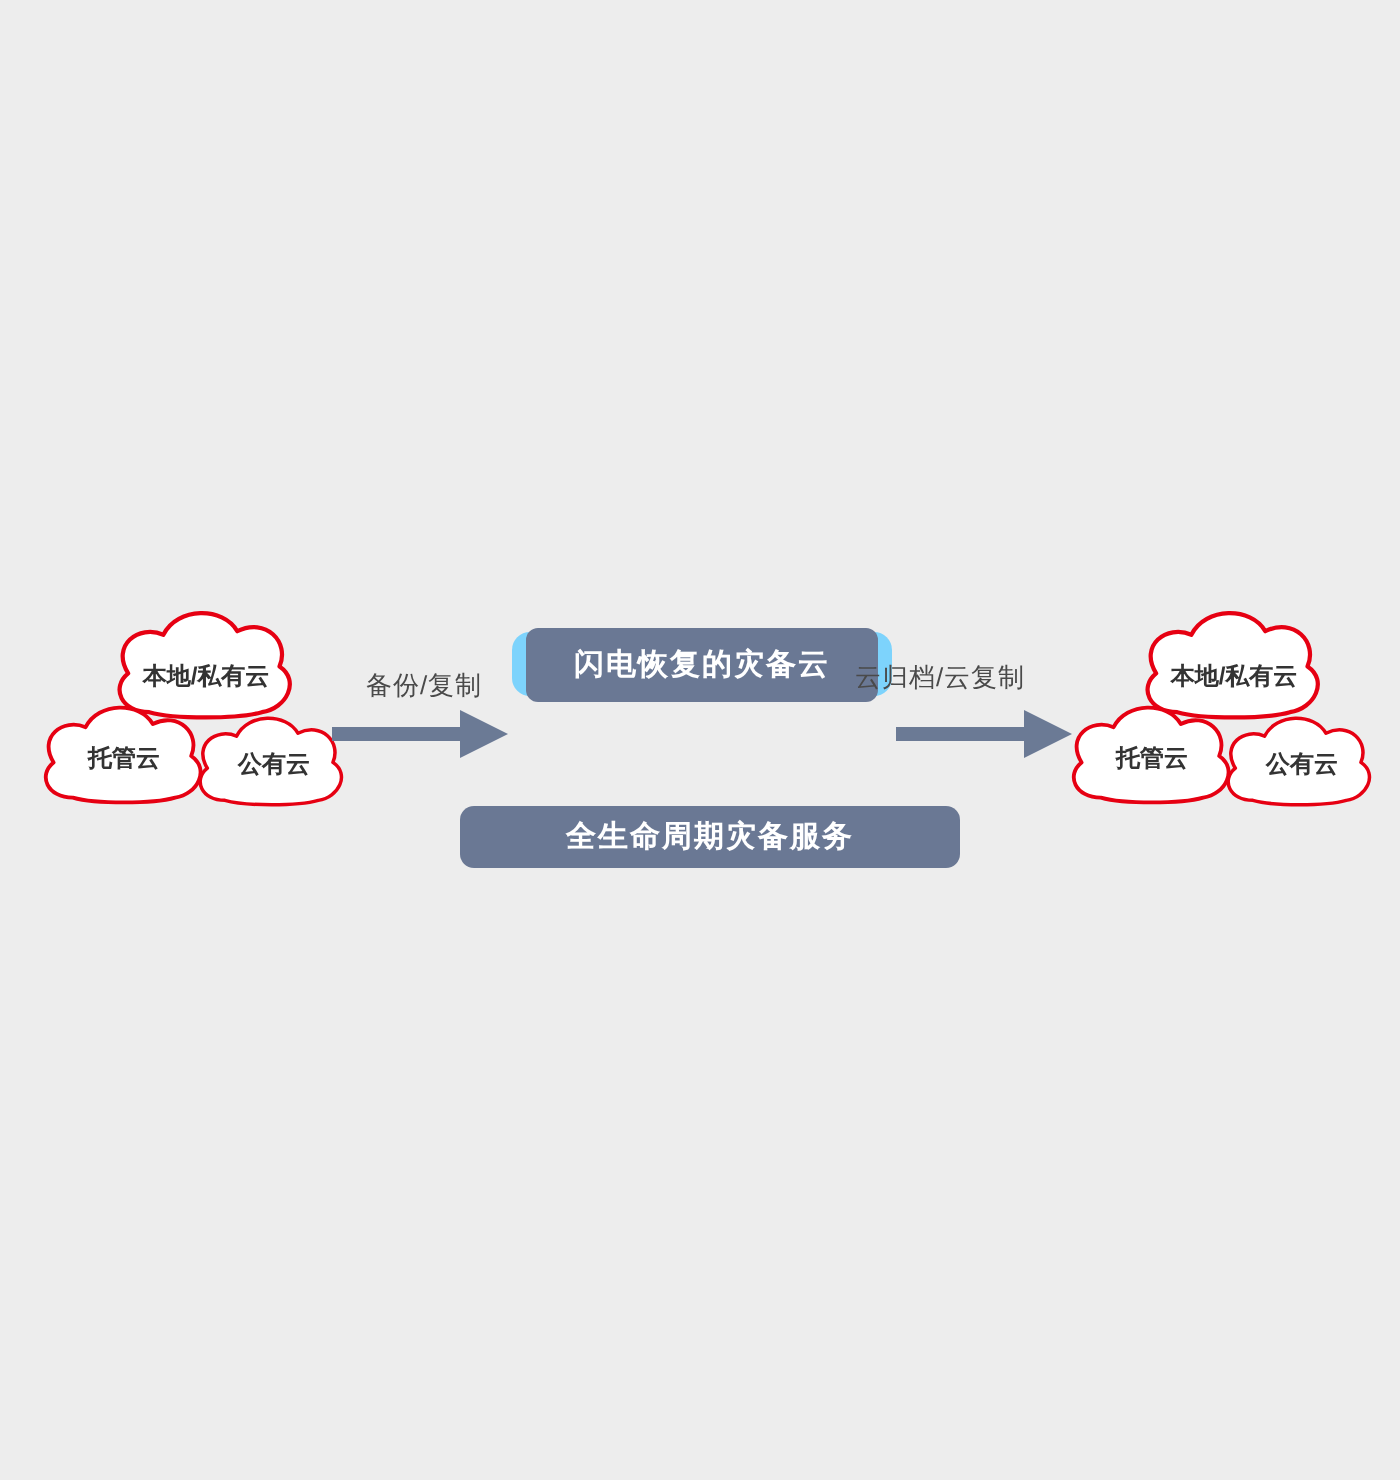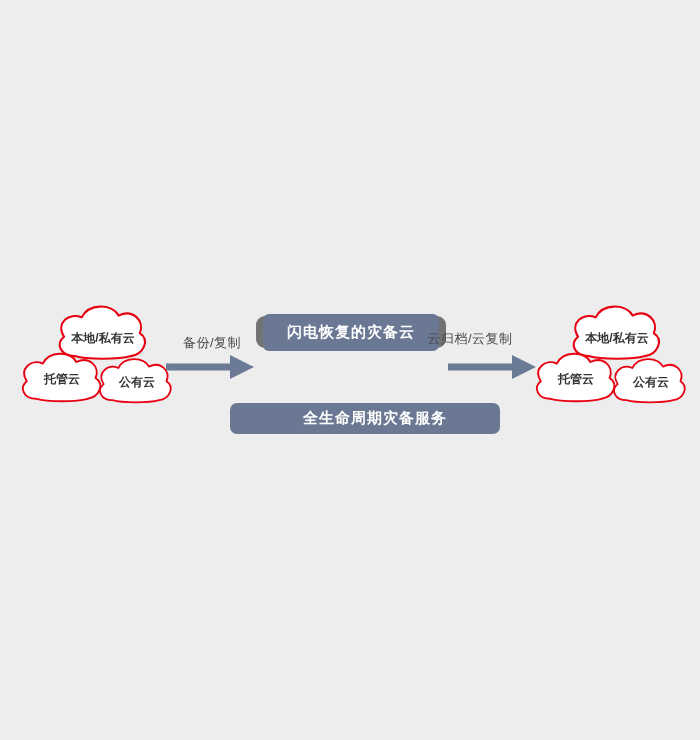--- a/index.html
+++ b/index.html
@@ -40,21 +40,21 @@
     text-align: center;
     font-size: 13px;
     color: #4a4a4a;
     letter-spacing: 0.5px;
   }
 
   
   .center-box-outer {
     left: 256px; top: 316px;
     width: 190px; height: 32px;
-    background: #737373;
+    background: #7dd3fc;
     border-radius: 9px;
     display: flex;
     align-items: center;
     justify-content: center;
   }
   .center-box-inner {
     width: 176px; height: 37px;
     background: #6a7894;
     border-radius: 6px;
     display: flex;
@@ -72,21 +72,20 @@
     width: 250px; height: 31px;
     background: #6a7894;
     border-radius: 7px;
     display: flex;
     align-items: center;
     justify-content: center;
     color: #ffffff;
     font-size: 15px;
     font-weight: bold;
     letter-spacing: 1px;
-    padding-left: 20px;
   }
 </style>
 </head>
 <body>
 
 <div class="canvas">
 
   <svg style="position:absolute;width:0;height:0" aria-hidden="true">
     <defs>
       <path id="cloud-shape" d="M28 66 C12 66 6 52 16 44 C6 28 22 16 36 22 C44 6 70 6 78 20 C94 12 108 26 102 40 C114 48 106 64 92 66 C78 70 42 70 28 66 Z"></path>

